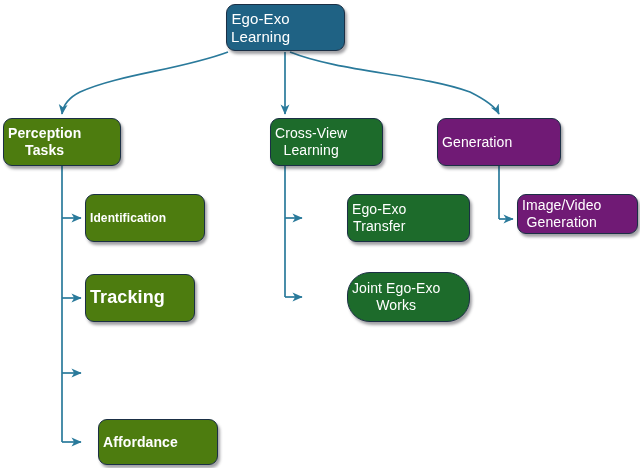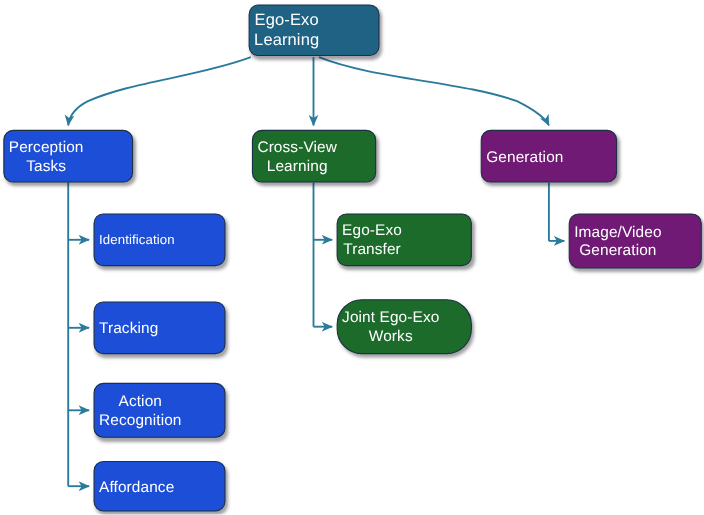--- a/index.html
+++ b/index.html
@@ -37,22 +37,22 @@
     letter-spacing: 0.1px;
     box-shadow: 2px 3px 3px rgba(30,30,40,0.42);
     z-index: 3;
     padding: 0 4px;
   }
   .node-label {
     display: block;
     white-space: pre-line;
   }
   .root  { background: #1f6284; }
-  .orange{ background: #1d4ed8; }
-  .green { background: #1d6b2b; }
+  .orange{ background: #4d7c0f; font-weight: bold; }
+  .green { background: #1d6b2b; margin-left: 41px; }
   .purple{ background: #701a75; }
 </style>
 </head>
 <body>
 
 <div id="canvas">
 
   <svg id="edges" viewBox="0 0 640 468">
     <defs>
       <marker id="arrowhead" markerWidth="7" markerHeight="7" refX="5.6" refY="3" orient="auto" markerUnits="strokeWidth">
@@ -96,41 +96,37 @@
   </div>
 
   <div class="node purple" style="left:437px; top:118px; width:124px; height:48px; font-size:14px;">
     <span class="node-label">Generation</span>
   </div>
 
   <div class="node orange" style="left:85px; top:194px; width:120px; height:48px; font-size:12px;">
     <span class="node-label">Identification</span>
   </div>
 
-  <div class="node orange" style="left:85px; top:274px; width:120px; height:48px; font-size:14px;">
+  <div class="node orange" style="left:85px; top:274px; width:110px; height:48px; font-size:18px;">
     <span class="node-label">Tracking</span>
   </div>
 
-  <div class="node orange" style="left:85px; top:348px; width:120px; height:50px; font-size:14px;">
-    <span class="node-label">Action
-Recognition</span>
-  </div>
 
-  <div class="node orange" style="left:85px; top:419px; width:120px; height:46px; font-size:14px;">
+  <div class="node orange" style="left:98px; top:419px; width:120px; height:46px; font-size:14px;">
     <span class="node-label">Affordance</span>
   </div>
 
   <div class="node green" style="left:306px; top:194px; width:123px; height:48px; font-size:14px;">
     <span class="node-label">Ego-Exo
 Transfer</span>
   </div>
 
   <div class="node green" style="left:306px; top:272px; width:123px; height:50px; font-size:14px;border-radius:23px;">
     <span class="node-label">Joint Ego-Exo
 Works</span>
   </div>
 
-  <div class="node purple" style="left:517px; top:194px; width:121px; height:50px; font-size:14px;">
+  <div class="node purple" style="left:517px; top:194px; width:121px; height:40px; font-size:14px;">
     <span class="node-label">Image/Video
 Generation</span>
   </div>
 
 </div>
 
 </body></html>

